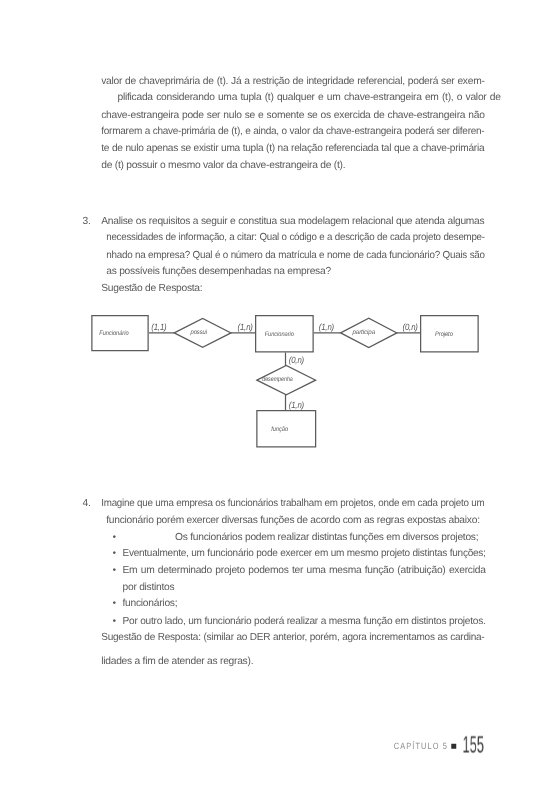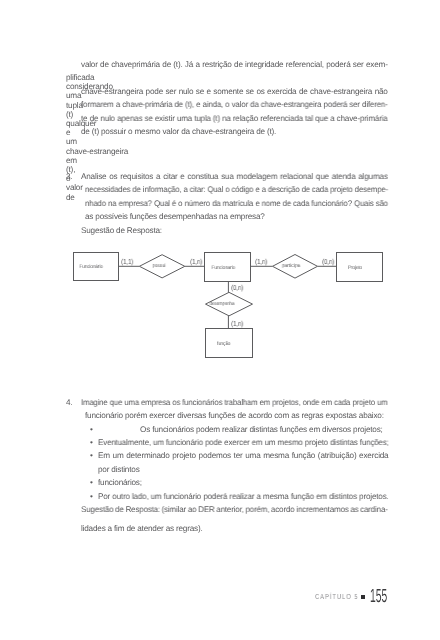--- a/index.html
+++ b/index.html
@@ -9,21 +9,21 @@
        color:#5a5a5c;
        -webkit-font-smoothing:antialiased;
        text-rendering:geometricPrecision;}
   .page{position:relative;width:440px;height:640px;background:#fff;}
 
   .tline{will-change:transform;position:absolute;font-size:8.2px;line-height:9.2px;letter-spacing:-0.2px;
          white-space:nowrap;color:#5a5a5c;transform-origin:left top;}
   .tline.just{display:flex;justify-content:space-between;}
   .tline.just > span{white-space:pre;}
 
-  .erd{position:absolute;left:0;top:0;width:440px;height:468px;}
+  .erd{position:absolute;left:0;top:0;width:440px;height:468px;font-style:italic;}
   .entity{position:absolute;border:1px solid #5b5b5d;background:#fff;box-sizing:border-box;}
   .entity > span{will-change:transform;position:absolute;left:-9.4px;right:0;top:50%;
      text-align:center;font-size:5.2px;line-height:5.2px;letter-spacing:-0.05px;color:#5a5a5c;
      transform:translateY(-1.0px) scaleX(0.88);}
   .card{will-change:transform;position:absolute;font-size:7.2px;line-height:7.2px;letter-spacing:-0.15px;
         color:#5a5a5c;white-space:nowrap;transform:scaleX(0.87);transform-origin:left top;}
   .rel-label{will-change:transform;position:absolute;font-size:5.2px;line-height:5.2px;letter-spacing:-0.05px;color:#5a5a5c;
      white-space:nowrap;text-align:center;transform:scaleX(0.90);}
 
   .footer{position:absolute;display:flex;align-items:center;}
@@ -47,21 +47,21 @@
         <span>Já</span>
         <span>a</span>
         <span>restrição</span>
         <span>de</span>
         <span>integridade</span>
         <span>referencial,</span>
         <span>poderá</span>
         <span>ser</span>
         <span>exem-</span>
       </div>
-      <div class="tline just" style="left: 66px; top: 73.3px; transform: scaleX(1); width: 306.7px; flex-direction: column;">
+      <div class="tline just" style="left: 94px; top: 73.3px; transform: scaleX(1); width: 306.7px;">
         <span>plificada</span>
         <span>considerando</span>
         <span>uma</span>
         <span>tupla</span>
         <span>(t)</span>
         <span>qualquer</span>
         <span>e</span>
         <span>um</span>
         <span>chave-estrangeira</span>
         <span>em</span>
@@ -119,21 +119,21 @@
         <span>a</span>
         <span>chave-primária</span>
       </div>
       <div class="tline" style="left: 81.3px; top: 126.9px; transform: scaleX(1);">de (t) possuir o mesmo valor da chave-estrangeira de (t).</div>
       <div class="tline" style="left: 66.2px; top: 171.9px; transform: scaleX(1);">3.</div>
       <div class="tline just" style="left: 81.3px; top: 171.9px; transform: scaleX(0.9987); width: 307.087px;">
         <span>Analise</span>
         <span>os</span>
         <span>requisitos</span>
         <span>a</span>
-        <span>citar</span>
+        <span>seguir</span>
         <span>e</span>
         <span>constitua</span>
         <span>sua</span>
         <span>modelagem</span>
         <span>relacional</span>
         <span>que</span>
         <span>atenda</span>
         <span>algumas</span>
       </div>
       <div class="tline just" style="left: 85px; top: 185.3px; transform: scaleX(0.9511); width: 318.581px;">
@@ -242,21 +242,21 @@
       </div>
       <div class="tline just" style="left: 81.3px; top: 504.9px; transform: scaleX(0.9804); width: 312.841px;">
         <span>Sugestão</span>
         <span>de</span>
         <span>Resposta:</span>
         <span>(similar</span>
         <span>ao</span>
         <span>DER</span>
         <span>anterior,</span>
         <span>porém,</span>
-        <span>acordo</span>
+        <span>agora</span>
         <span>incrementamos</span>
         <span>as</span>
         <span>cardina-</span>
       </div>
       <div class="tline" style="left: 81.3px; top: 524px; transform: scaleX(1);">lidades a fim de atender as regras).</div>
     </div>
 
   <div class="erd">
     <svg id="erd-svg" width="440" height="640" style="position:absolute;left:0;top:0;">
         <line x1="119" y1="266.3" x2="139.4" y2="266.3" stroke="#5b5b5d" stroke-width="1"></line>

